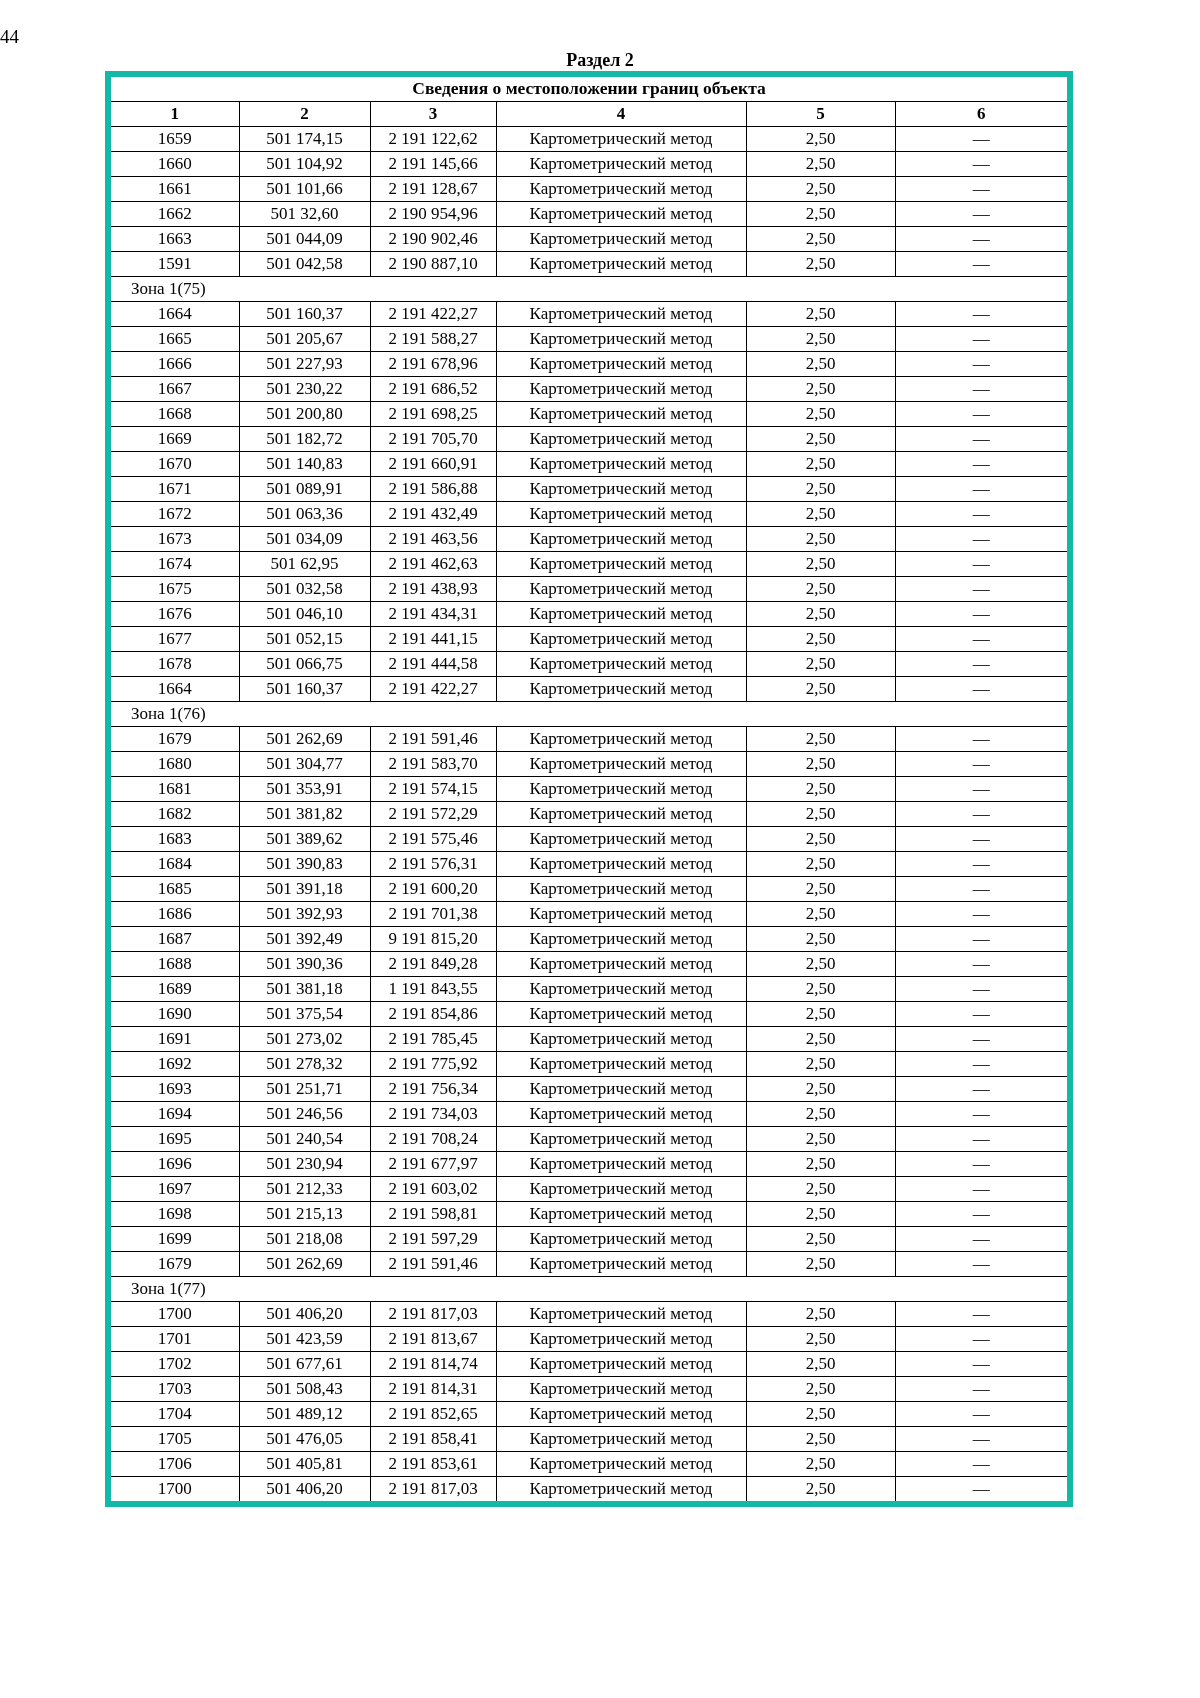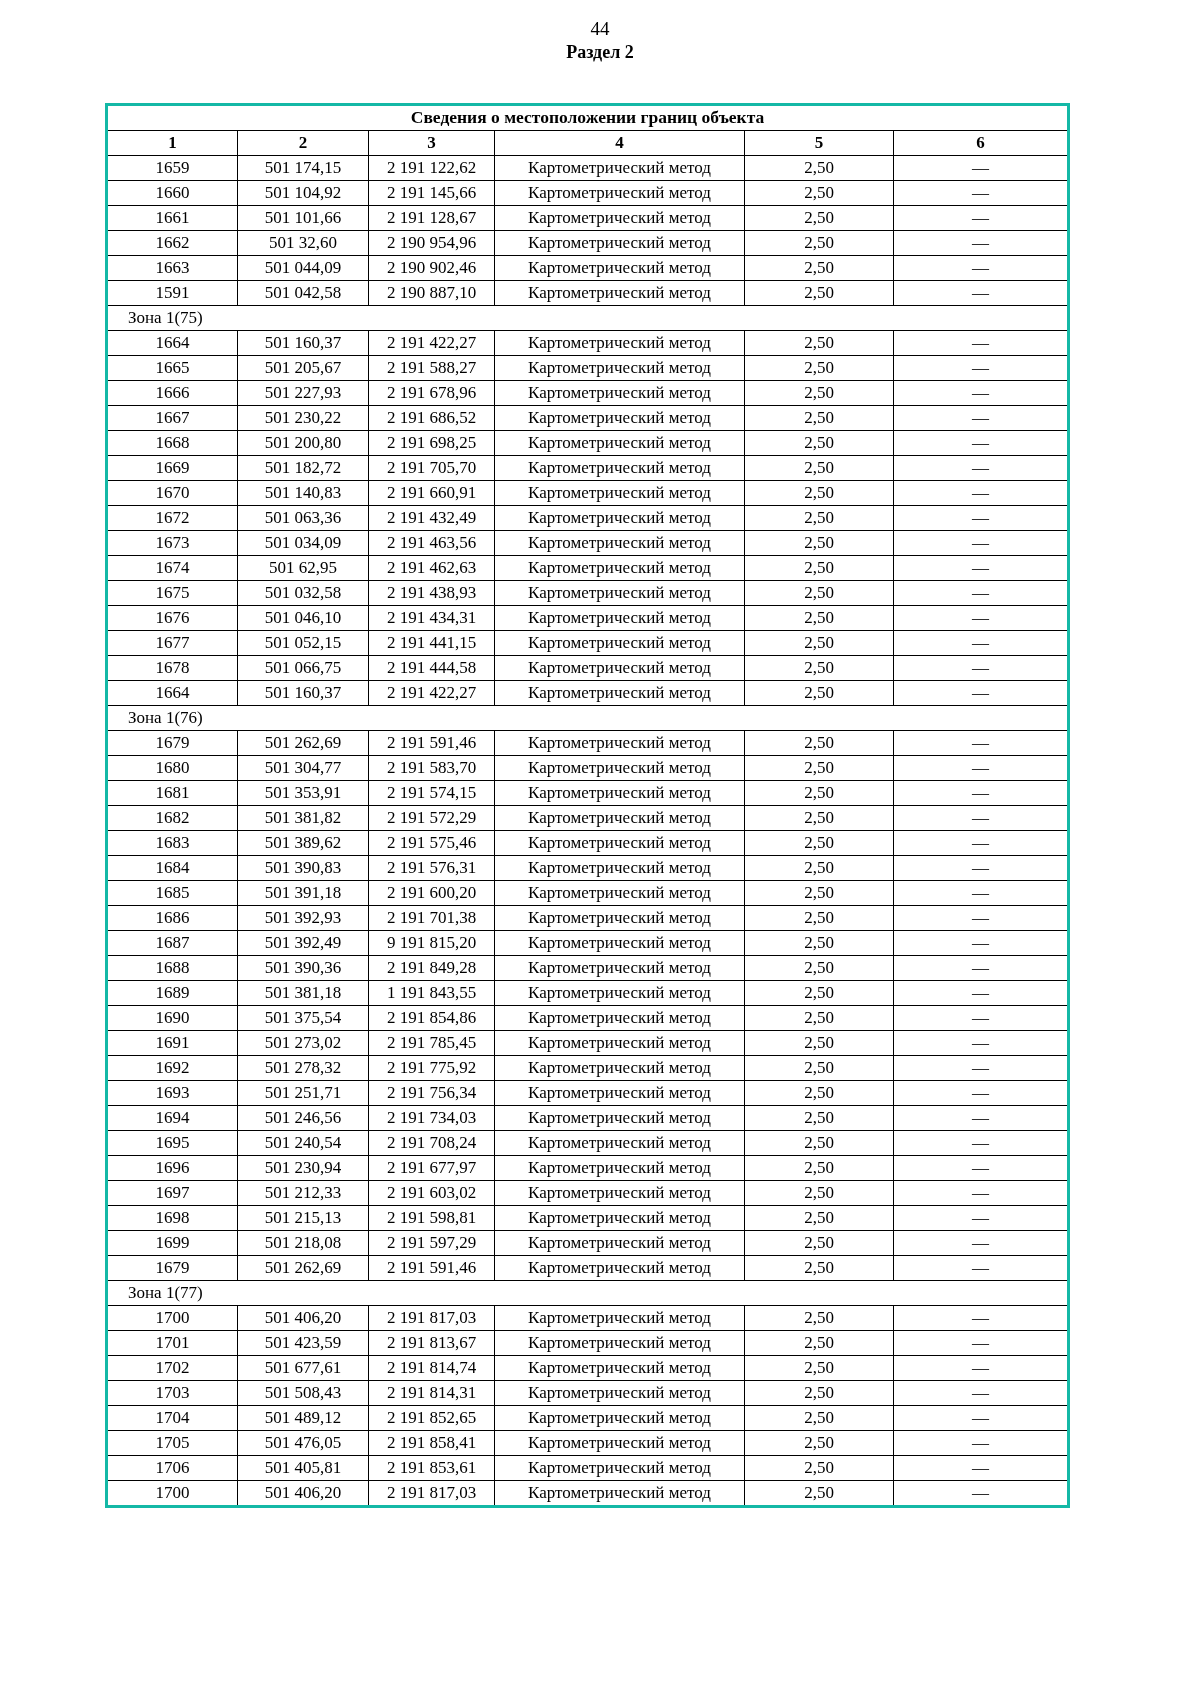--- a/index.html
+++ b/index.html
@@ -10,38 +10,37 @@
     color: #000000;
   }
   .page {
     position: relative;
     width: 1200px;
     height: 1698px;
     background: #ffffff;
     overflow: hidden;
   }
   .page-number {
-    text-align: center;
+    text-align: left;
     font-size: 19px;
-    padding-top: 18px;
+    padding-top: 26px;
   }
   .section-title {
     text-align: center;
     font-size: 18px;
     font-weight: bold;
     margin-top: 2px;
     margin-bottom: 0;
   }
   table.btable {
     border-collapse: collapse;
     table-layout: fixed;
     margin-left: 105px;
     width: 962px;
-    border: 3px solid #14b8a6;
-    margin-top: 40px;
+    border: 6px solid #14b8a6;
   }
   table.btable th,
   table.btable td {
     border: 1px solid #000;
     font-size: 17px;
     line-height: 1.12;
     padding: 2px 3px;
     text-align: center;
     vertical-align: middle;
     height: 20px;
@@ -197,20 +196,28 @@
         </tr>
         <tr>
           <td>1670</td>
           <td>501 140,83</td>
           <td>2 191 660,91</td>
           <td>Картометрический метод</td>
           <td>2,50</td>
           <td>—</td>
         </tr>
         <tr>
+          <td>1671</td>
+          <td>501 089,91</td>
+          <td>2 191 586,88</td>
+          <td>Картометрический метод</td>
+          <td>2,50</td>
+          <td>—</td>
+        </tr>
+        <tr>
           <td>1672</td>
           <td>501 063,36</td>
           <td>2 191 432,49</td>
           <td>Картометрический метод</td>
           <td>2,50</td>
           <td>—</td>
         </tr>
         <tr>
           <td>1673</td>
           <td>501 034,09</td>

